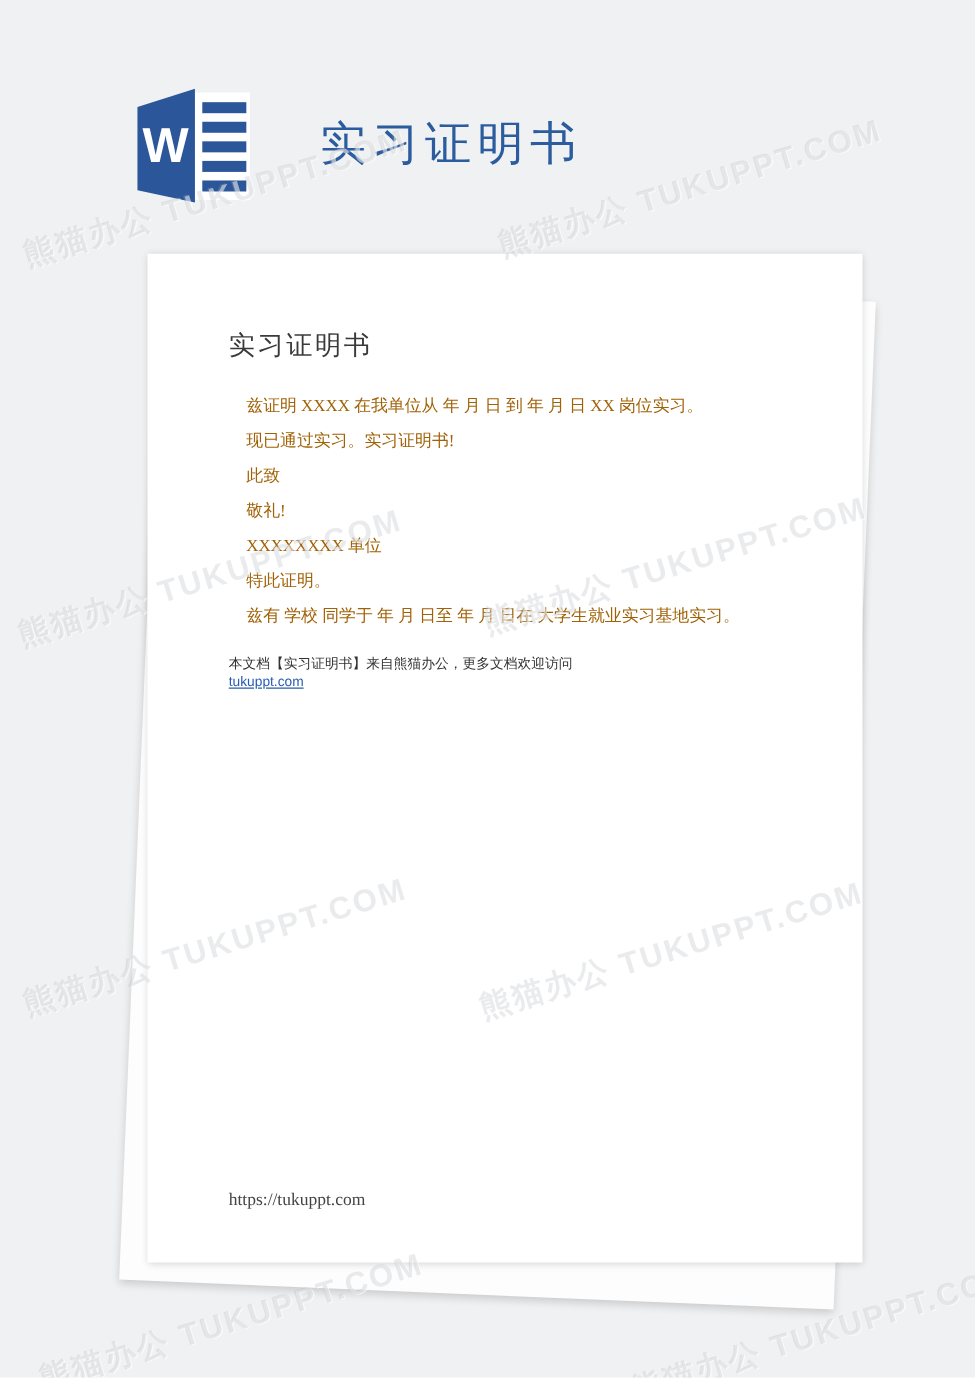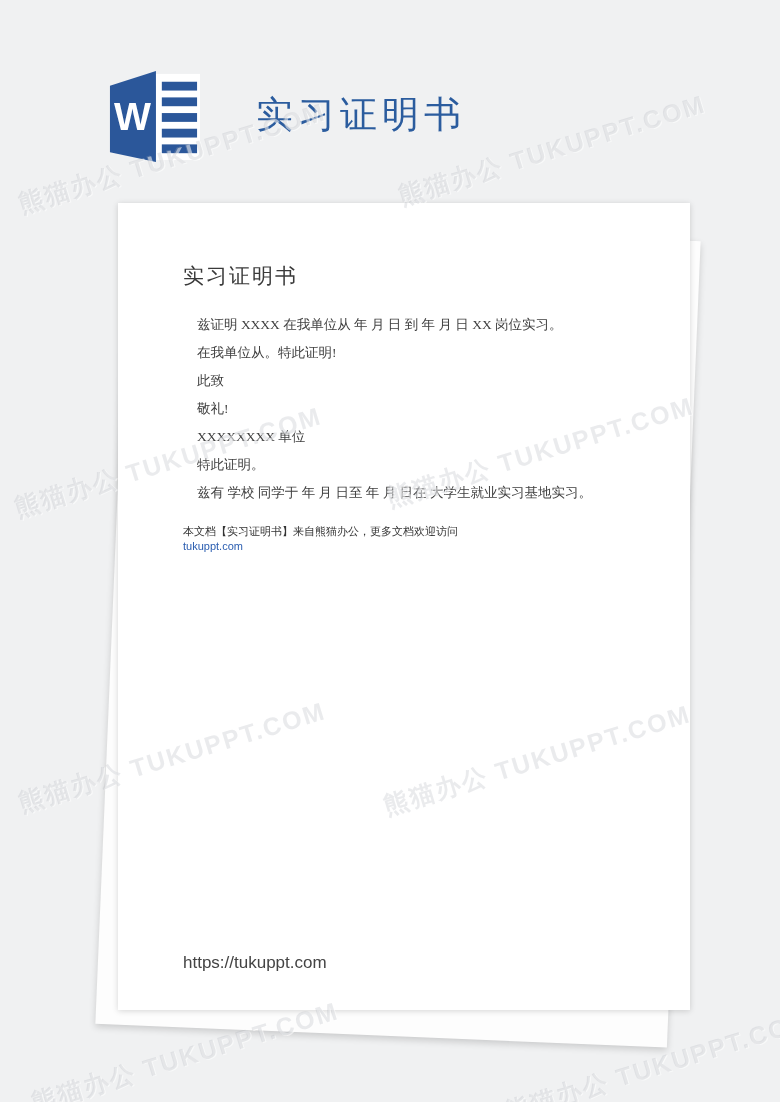--- a/index.html
+++ b/index.html
@@ -34,32 +34,32 @@
     padding:58px 42px 0 65px;
     font-family:"Liberation Serif",serif;
   }
   .doc-heading{
     margin:0;font-size:21px;line-height:30px;font-weight:400;
     color:#3a3a3a;letter-spacing:2px;
   }
   .doc-body{margin-top:20px;}
   .doc-body p{
     margin:0;padding-left:14px;
-    font-size:13.5px;line-height:28px;color:#404040;
+    font-size:13.5px;line-height:28px;color:#a16207;
     white-space:nowrap;
   }
   .doc-note{
     margin-top:17px;font-size:11px;line-height:15px;color:#333333;
     font-family:"Liberation Sans",sans-serif;
   }
-  .doc-note a{color:#2a5db0;cursor:pointer;}
+  .doc-note a{color:#2a5db0;text-decoration:underline;cursor:pointer;}
   .page-url{
     position:absolute;left:65px;top:750px;
-    font-size:17px;color:#444444;
-    font-family:Liberation Sans, sans-serif;
+    font-size:14px;color:#444444;
+    font-family:Liberation Serif, serif;
   }
 
   
   .wm{
     position:absolute;z-index:5;white-space:nowrap;pointer-events:none;
     font-size:25px;font-weight:700;letter-spacing:2px;
     color:rgba(172,176,184,0.26);
     text-shadow:1px 1px 0 rgba(255,255,255,0.55);
     transform:translate(-50%,-50%) rotate(-17deg);
     font-family:"Liberation Sans",sans-serif;
@@ -82,21 +82,21 @@
   </svg>
   <div class="header-title">实习证明书</div>
 
   <div class="back-page"></div>
 
   <div class="doc-page">
     <h2 class="doc-heading">实习证明书</h2>
 
     <div class="doc-body">
       <p>兹证明 XXXX 在我单位从 年 月 日 到 年 月 日 XX 岗位实习。</p>
-      <p>在我单位从。特此证明!</p>
+      <p>现已通过实习。实习证明书!</p>
       <p>此致</p>
       <p>敬礼!</p>
       <p>XXXXXXXX 单位</p>
       <p>特此证明。</p>
       <p>兹有 学校 同学于 年 月 日至 年 月 日在 大学生就业实习基地实习。</p>
     </div>
 
     <div class="doc-note">
       <span>本文档【实习证明书】来自熊猫办公，更多文档欢迎访问</span><br>
       <a>tukuppt.com</a>

